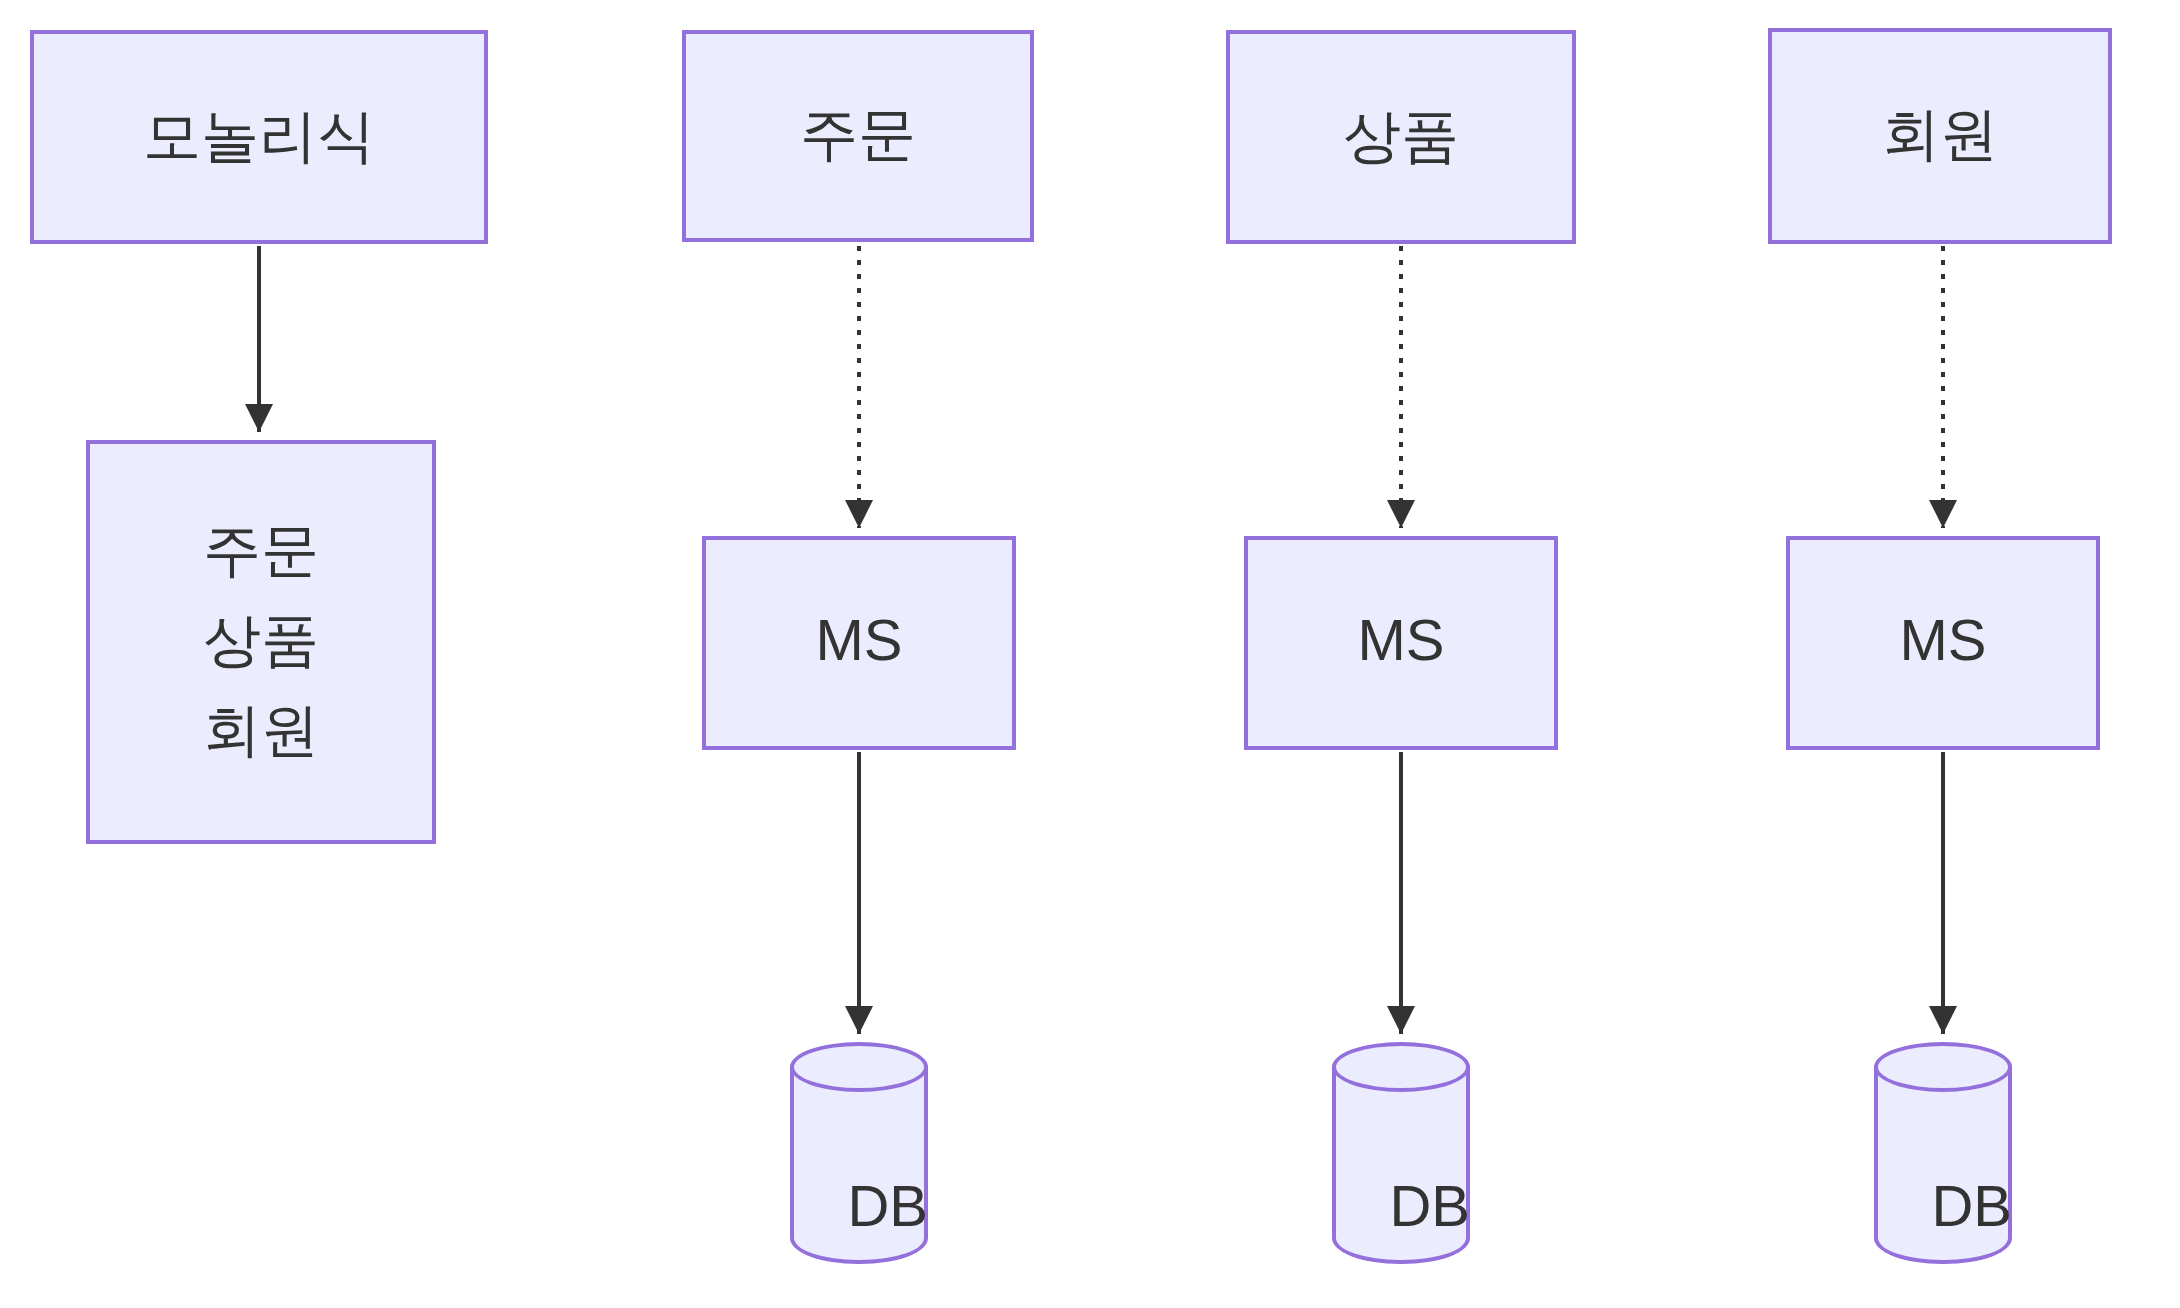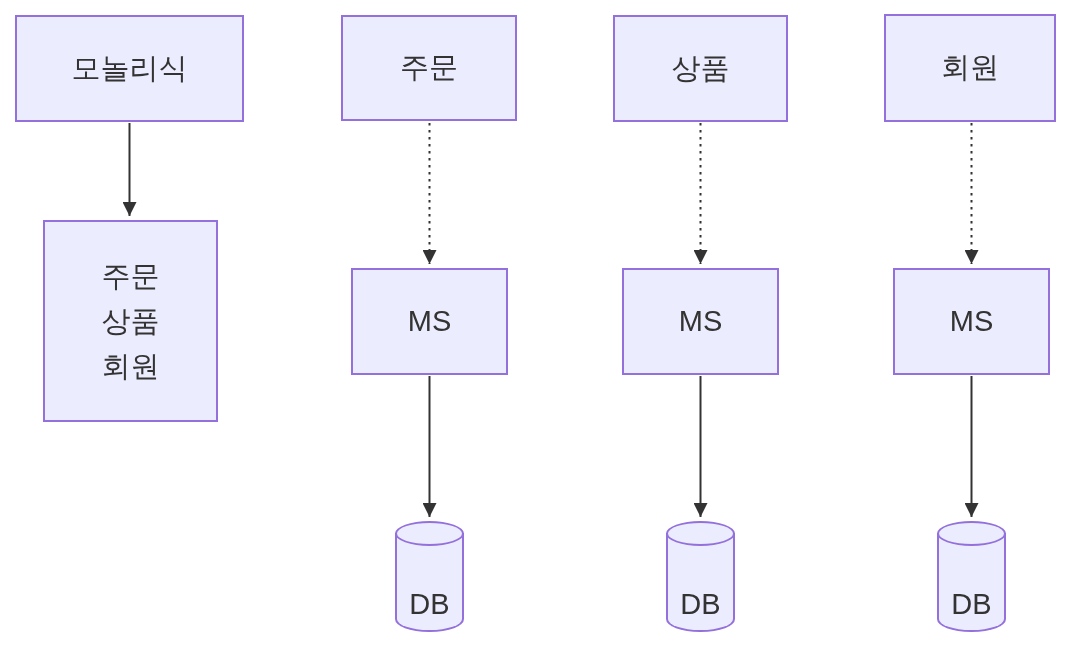--- a/index.html
+++ b/index.html
@@ -66,21 +66,21 @@
     height: 25px;
     box-sizing: border-box;
     background: #ECECFF;
     border: 2px solid #9370DB;
     border-radius: 50%;
     z-index: 1;
   }
   .cyl .db-label {
     position: absolute;
     left: 0; right: 0; bottom: 11px;
-    text-align: center;
+    text-align: right;
     color: #333333;
     font-size: 29px;
     z-index: 2;
   }
   .arrows {
     position: absolute;
     left: 0; top: 0;
     pointer-events: none;
   }
 </style>

